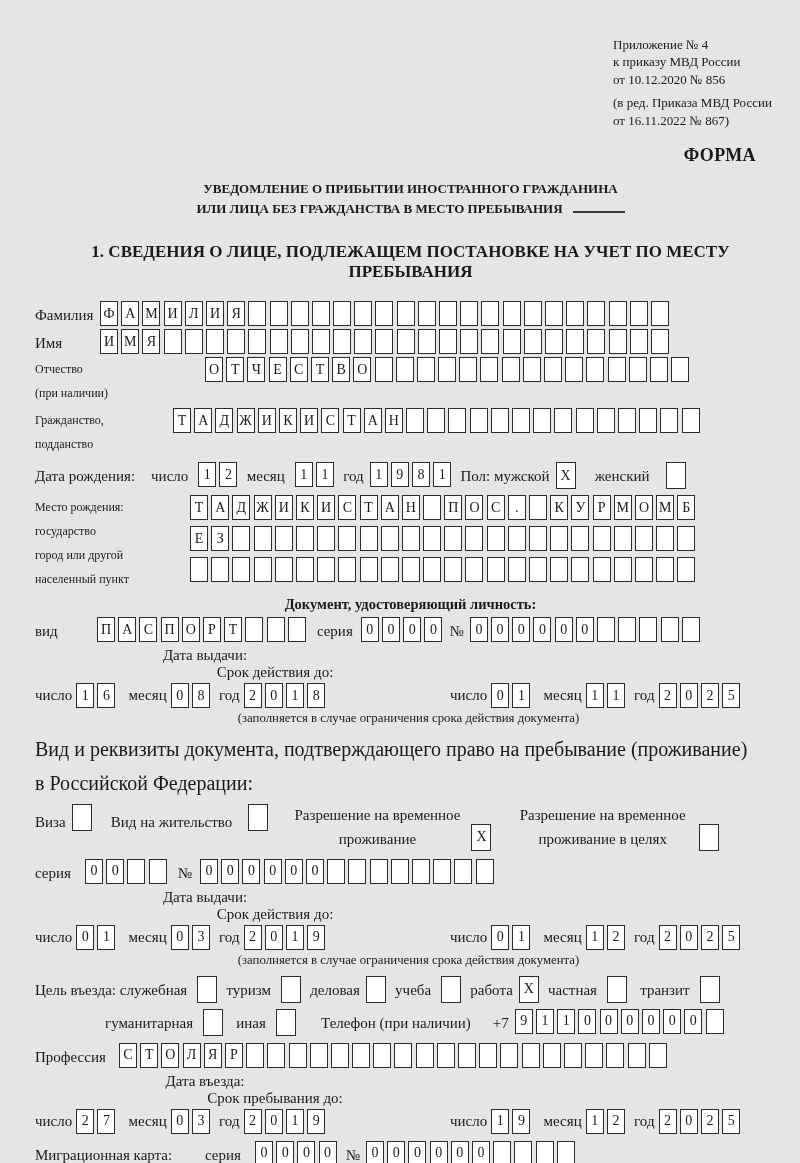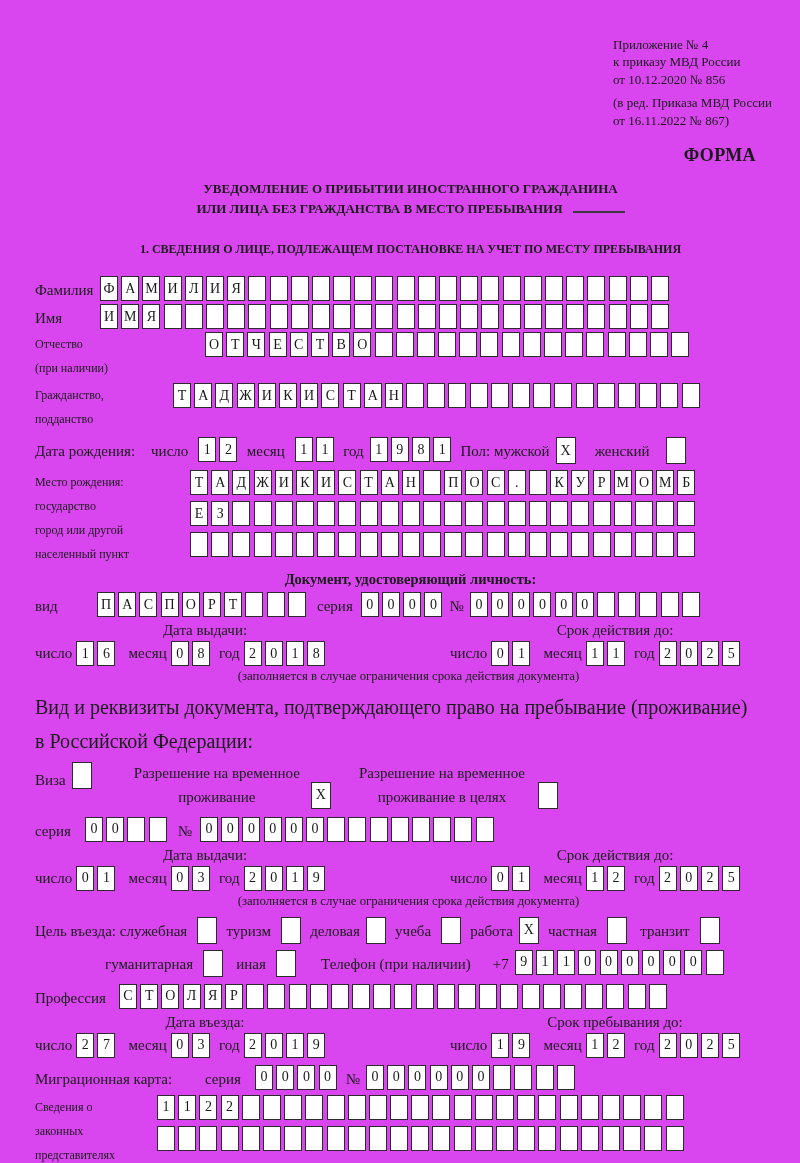--- a/index.html
+++ b/index.html
@@ -1,37 +1,37 @@
 <!DOCTYPE html>
 <html><head>
 <meta charset="utf-8">
 <style>
   * { box-sizing: border-box; margin:0; padding:0; }
   html,body { background:#ffffff; }
-  .page { width:800px; height:1163px; background:#d946ef; color:#1a1a1a;
+  .page { width:800px; height:1163px; background:#e5e5e5; color:#1a1a1a;
           font-family:"Liberation Serif","DejaVu Serif",serif;
           padding:36px 14px 14px 35px; overflow:hidden; }
   .ref { margin-left:578px; font-size:13px; line-height:1.34; }
   .ref .g { height:6px; }
   .forma { font-weight:bold; font-size:18px; text-align:right; margin:16px 30px 0 0; letter-spacing:.4px; }
   .title { text-align:center; font-weight:bold; font-size:13px; line-height:1.55; margin-top:13px; }
   .blank { display:inline-block; width:52px; border-bottom:2px solid #3a3a3a; height:13px; margin-left:10px; }
-  .sect { text-align:center; font-weight:bold; font-size:12px; margin-top:23px; margin-bottom:19px; }
+  .sect { text-align:center; font-weight:bold; font-size:17px; margin-top:23px; margin-bottom:19px; }
   .row { display:flex; align-items:flex-start; margin-bottom:3px; font-size:15px; line-height:21px; }
   .t { flex:0 0 auto; padding-top:4px; white-space:nowrap; }
   .cells { display:flex; flex:0 0 auto; flex-wrap:nowrap; }
   .cell { width:18px; height:25px; border:1.6px solid #2b2b2b; margin-right:3.2px;
           display:flex; align-items:center; justify-content:center;
           font-size:14px; line-height:1; flex:0 0 auto; background:#fff; }
   .cbx .cell { width:20px; height:27px; }
   .lblcol { flex:0 0 auto; line-height:24px; font-size:12px; }
   .stack { flex:0 0 auto; }
   .stack .cells { margin-bottom:6px; }
   .dochead { text-align:center; font-weight:bold; font-size:14.5px; margin:5px 0 4px 0; }
-  .dhrow { display:flex; font-size:15px; margin-top:5px; }
+  .dhrow { display:flex; font-size:15px; margin-top:5px;flex-direction:column; }
   .dh-l { width:340px; text-align:center; flex:0 0 auto; }
   .dh-r { width:330px; margin-left:75px; text-align:center; flex:0 0 auto; }
   .dvrow { display:flex; align-items:flex-start; font-size:15px; margin-top:2px; }
   .dgrp { display:flex; align-items:flex-start; flex:0 0 auto; }
   .dgrp .t { margin-right:4px; }
   .dgl { width:340px; }
   .dgr { margin-left:75px; }
   .note { text-align:center; font-size:12.8px; margin-top:3px; padding-right:4px; }
   .para { font-size:20px; line-height:1.7; margin-top:6px; }
   .ckrow { display:flex; align-items:flex-start; font-size:15px; margin-top:4px; margin-bottom:8px; }
@@ -417,20 +417,27 @@
   </div>
   <div class="ckrow">
     <span class="ckitem">
       <span class="t">Виза</span>
         <span class="gap6"></span>
       <span class="cells cbx">
           <span class="cell"></span>
         </span>
     </span>
     <span class="gap16"></span>
+    <span class="ckitem">
+      <span class="t">Вид на жительство</span>
+        <span class="gap16"></span>
+      <span class="cells cbx">
+          <span class="cell"></span>
+        </span>
+    </span>
     <span class="gap22"></span>
     <span class="ckitem">
       <span class="ctr" style="width:168px">
         <div>Разрешение на временное</div>
         <div>проживание</div>
       </span>
         <span class="gap10"></span>
       <span class="cells cbx">
           <span class="cell filled">X</span>
         </span>

